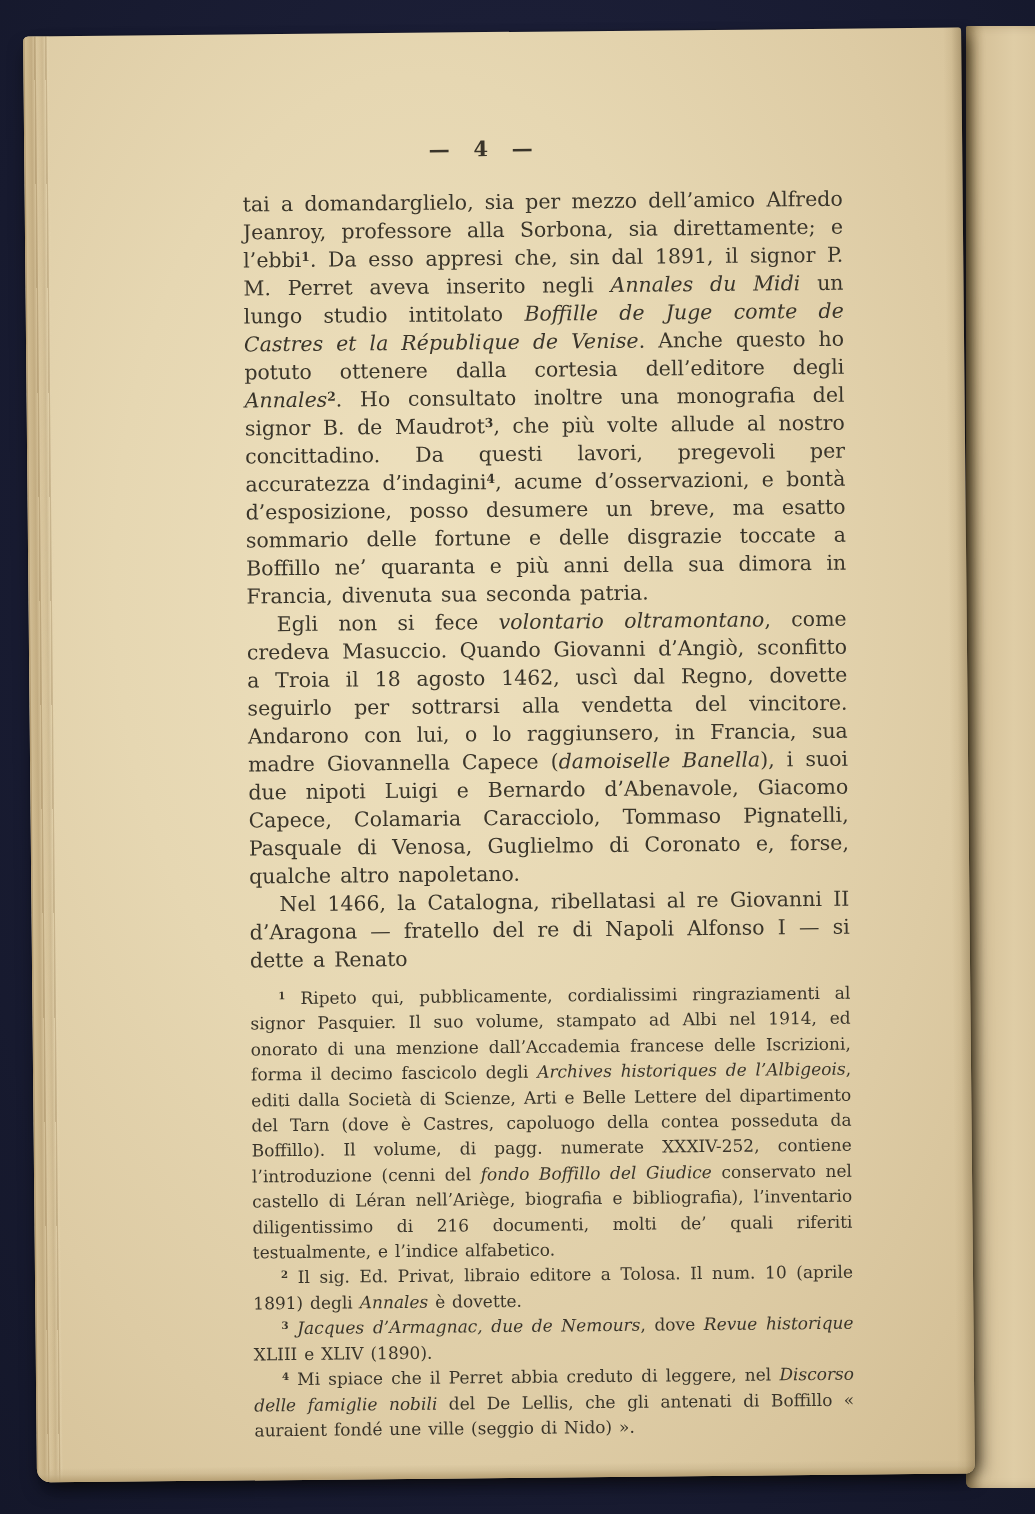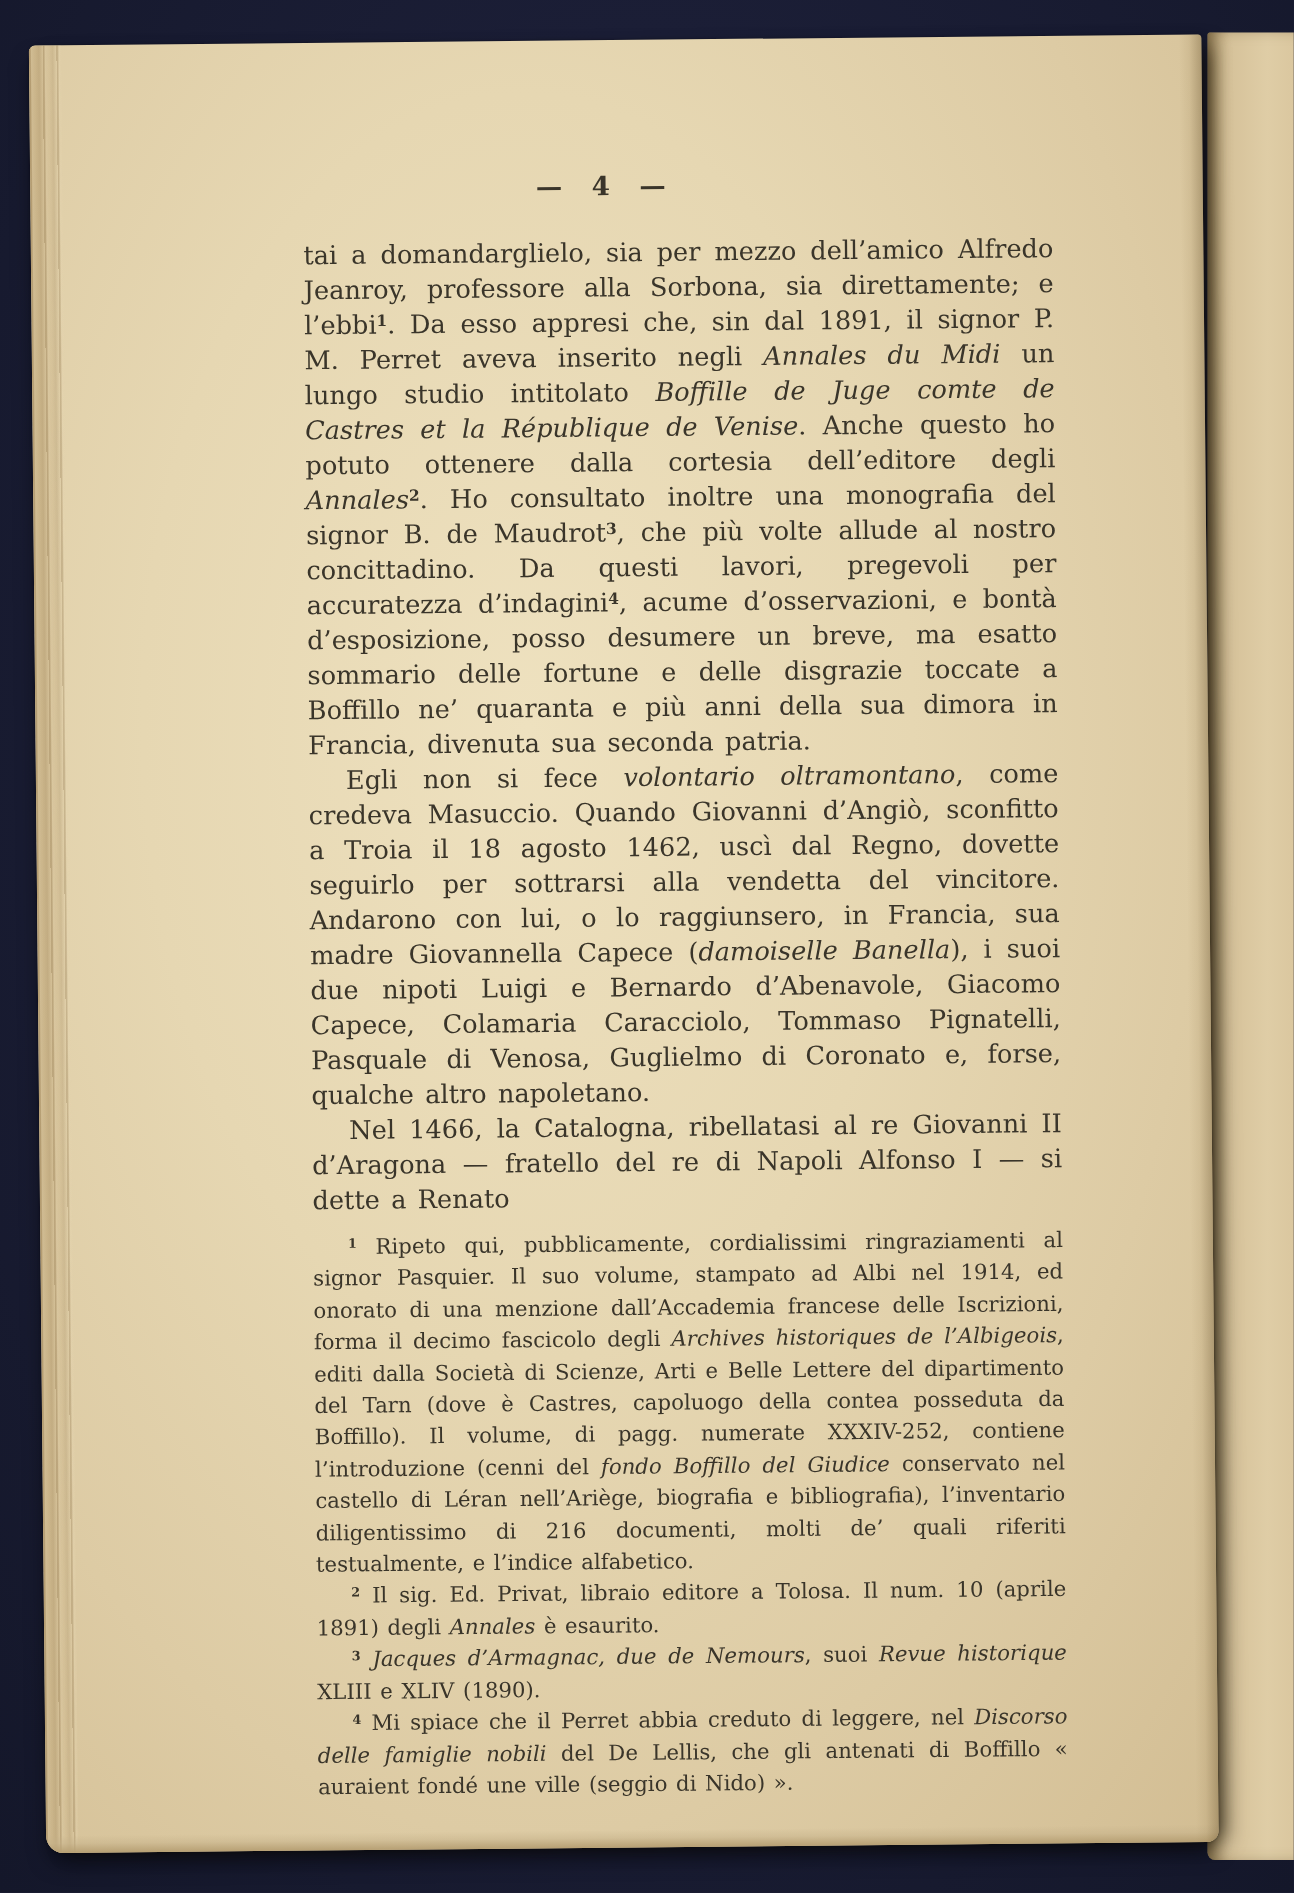--- a/index.html
+++ b/index.html
@@ -157,21 +157,21 @@
       <div class="page-number">—  4  —</div>
 
       <div class="body-text">
         <p class="para"><span>tai a domandarglielo, sia per mezzo dell’amico Alfredo Jeanroy, professore alla Sorbona, sia direttamente; e l’ebbi</span><sup>1</sup><span>. Da esso appresi che, sin dal 1891, il signor P. M. Perret aveva inserito negli </span><i>Annales du Midi</i><span> un lungo studio intitolato </span><i>Boffille de Juge comte de Castres et la République de Venise</i><span>. Anche questo ho potuto ottenere dalla cortesia dell’editore degli </span><i>Annales</i><sup>2</sup><span>. Ho consultato inoltre una monografia del signor B. de Maudrot</span><sup>3</sup><span>, che più volte allude al nostro concittadino. Da questi lavori, pregevoli per accuratezza d’indagini</span><sup>4</sup><span>, acume d’osservazioni, e bontà d’esposizione, posso desumere un breve, ma esatto sommario delle fortune e delle disgrazie toccate a Boffillo ne’ quaranta e più anni della sua dimora in Francia, divenuta sua seconda patria.</span></p>
         <p class="para indent"><span>Egli non si fece </span><i>volontario oltramontano</i><span>, come credeva Masuccio. Quando Giovanni d’Angiò, sconfitto a Troia il 18 agosto 1462, uscì dal Regno, dovette seguirlo per sottrarsi alla vendetta del vincitore. Andarono con lui, o lo raggiunsero, in Francia, sua madre Giovannella Capece (</span><i>damoiselle Banella</i><span>), i suoi due nipoti Luigi e Bernardo d’Abenavole, Giacomo Capece, Colamaria Caracciolo, Tommaso Pignatelli, Pasquale di Venosa, Guglielmo di Coronato e, forse, qualche altro napoletano.</span></p>
         <p class="para indent"><span>Nel 1466, la Catalogna, ribellatasi al re Giovanni II d’Aragona — fratello del re di Napoli Alfonso I — si dette a Renato</span></p>
       </div>
 
       <div class="footnotes">
         <p class="fnote"><sup>1</sup><span> Ripeto qui, pubblicamente, cordialissimi ringraziamenti al signor Pasquier. Il suo volume, stampato ad Albi nel 1914, ed onorato di una menzione dall’Accademia francese delle Iscrizioni, forma il decimo fascicolo degli </span><i>Archives historiques de l’Albigeois</i><span>, editi dalla Società di Scienze, Arti e Belle Lettere del dipartimento del Tarn (dove è Castres, capoluogo della contea posseduta da Boffillo). Il volume, di pagg. numerate XXXIV-252, contiene l’introduzione (cenni del </span><i>fondo Boffillo del Giudice</i><span> conservato nel castello di Léran nell’Ariège, biografia e bibliografia), l’inventario diligentissimo di 216 documenti, molti de’ quali riferiti testualmente, e l’indice alfabetico.</span></p>
-        <p class="fnote"><sup>2</sup><span> Il sig. Ed. Privat, libraio editore a Tolosa. Il num. 10 (aprile 1891) degli </span><i>Annales</i><span> è esaurito.</span></p>
-        <p class="fnote"><sup>3</sup><span> </span><i>Jacques d’Armagnac, due de Nemours</i><span>, suoi </span><i>Revue historique</i><span> XLIII e XLIV (1890).</span></p>
+        <p class="fnote"><sup>2</sup><span> Il sig. Ed. Privat, libraio editore a Tolosa. Il num. 10 (aprile 1891) degli </span><i>Annales</i><span> è dovette.</span></p>
+        <p class="fnote"><sup>3</sup><span> </span><i>Jacques d’Armagnac, due de Nemours</i><span>, dove </span><i>Revue historique</i><span> XLIII e XLIV (1890).</span></p>
         <p class="fnote"><sup>4</sup><span> Mi spiace che il Perret abbia creduto di leggere, nel </span><i>Discorso delle famiglie nobili</i><span> del De Lellis, che gli antenati di Boffillo « auraient fondé une ville (seggio di Nido) ».</span></p>
       </div>
 
     </div>
   </div>
 
 </div>
 
 </body></html>

